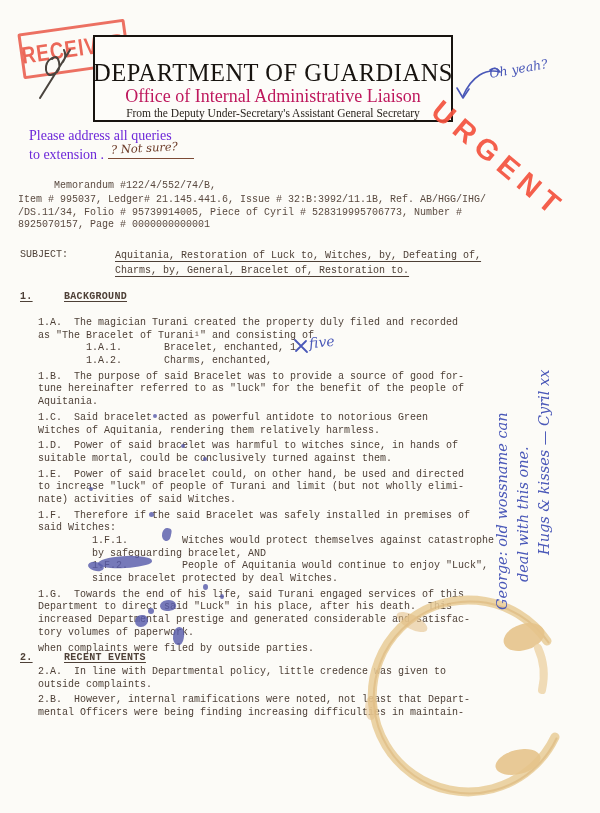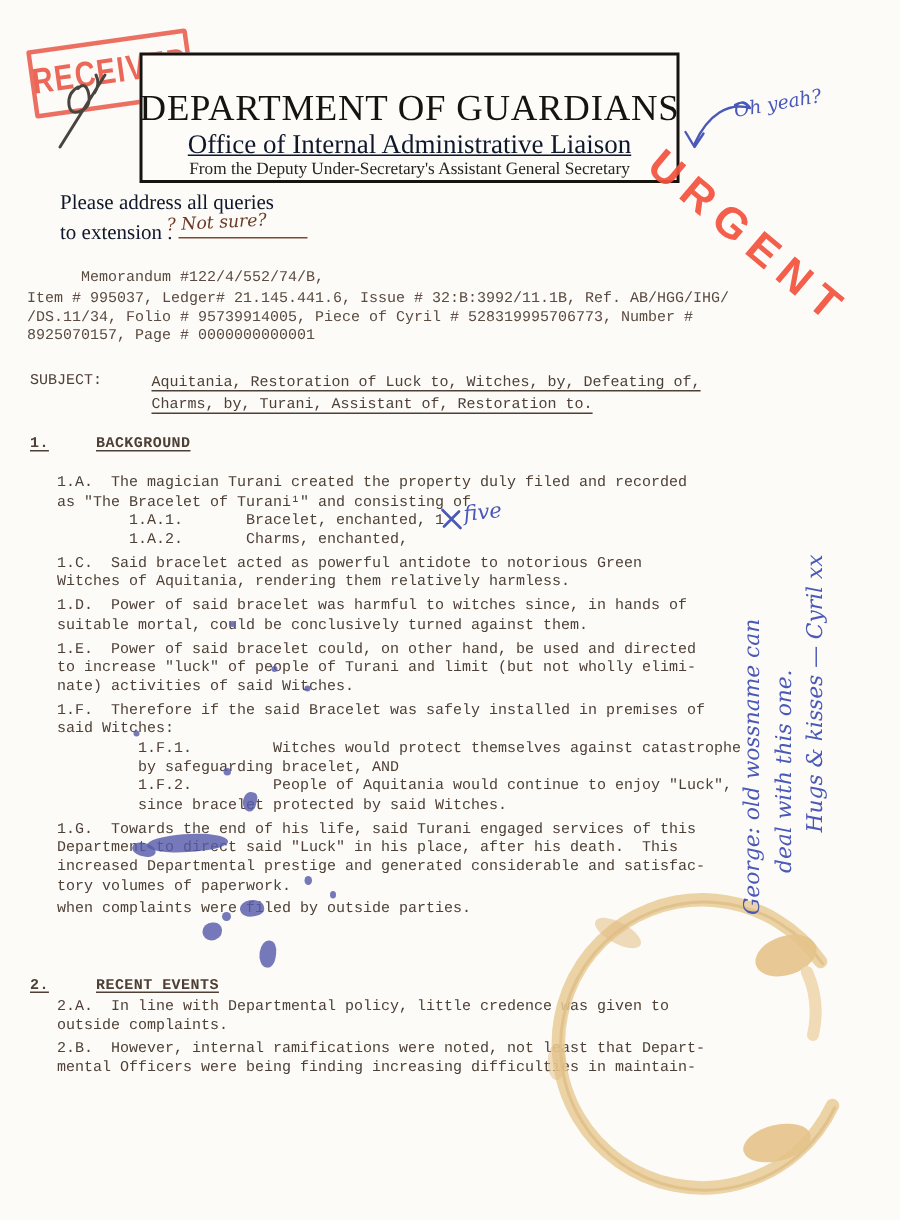--- a/index.html
+++ b/index.html
@@ -17,21 +17,21 @@
   .t-para{margin-bottom:3px;}
   .typed-underline{text-decoration:underline;text-underline-offset:2px;}
   
   .hdr-box{
     position:absolute;left:93px;top:35px;width:356px;height:83px;
     border:2.5px solid #17130f;background:#fdfcf9;
     display:flex;flex-direction:column;align-items:center;justify-content:flex-end;
     text-align:center;z-index:3;
   }
   .hdr-title{font-size:24.5px;color:#17130f;line-height:26px;letter-spacing:.5px;white-space:nowrap;}
-  .hdr-sub{font-size:18px;color:#0f172a;line-height:20px;white-space:nowrap;text-decoration:underline;}
+  .hdr-sub{font-size:18px;color:#be185d;line-height:20px;white-space:nowrap;}
   .hdr-from{font-size:11.5px;color:#2a241e;line-height:14px;white-space:nowrap;}
   
   .stamp-received{
     position:absolute;left:20px;top:26px;width:102px;height:40px;z-index:2;
     border:3px solid rgba(232,74,56,.85);border-radius:2px;
     display:flex;align-items:center;justify-content:center;
     transform:rotate(-8deg);opacity:.92;
   }
   .stamp-received span{
     font-family:"Liberation Sans",sans-serif;font-weight:bold;
@@ -51,30 +51,30 @@
   .not-sure{position:absolute;left:111px;top:141px;font-size:11.5px;transform:rotate(-3deg);white-space:nowrap;z-index:5;}
   .charms-fix{position:absolute;left:309px;top:334px;font-size:14px;transform:rotate(-6deg);white-space:nowrap;z-index:5;}
   .margin-note{
     position:absolute;left:395px;top:447px;width:260px;height:66px;
     transform:rotate(-90deg);z-index:5;
     font-size:14.5px;line-height:21px;
   }
   .margin-note .mn2{margin-left:28px;}
   .margin-note .mn3{margin-left:55px;}
   
-  .address{position:absolute;left:40px;top:128px;font-size:14px;line-height:16.5px;color:#0f172a;}
+  .address{position:absolute;left:29px;top:128px;font-size:14px;line-height:16.5px;color:#6d28d9;}
   .ext-underline{
     display:inline-block;width:86px;height:13px;
     border-bottom:1.5px solid #7c4a35;vertical-align:baseline;
   }
   
   .memo-line{position:absolute;left:18px;top:180px;color:#5a4a40;margin-left:36px;}
   .item-block{position:absolute;left:18px;top:194px;color:#5a4a40;}
   .subject-label{position:absolute;left:20px;top:249px;}
-  .subject-lines{position:absolute;left:101px;top:249px;}
+  .subject-lines{position:absolute;left:115px;top:249px;}
   .subject-lines .t-line{text-decoration:underline;text-underline-offset:2.5px;line-height:14.5px;height:14.5px;}
   
   .sec-head{position:absolute;font-weight:bold;letter-spacing:.3px;}
   .sec-head .num{position:absolute;left:20px;}
   .sec-head .ttl{position:absolute;left:64px;white-space:nowrap;}
   .sec1-head{top:291px;left:0;width:600px;}
   .sec1-body{position:absolute;left:38px;top:305px;width:540px;margin-top:12px;}
   .sec2-head{top:652px;left:0;width:600px;}
   .sec2-body{position:absolute;left:38px;top:666px;width:540px;}
   
@@ -119,54 +119,59 @@
 <div class="mono memo-line t-line">Memorandum #122/4/552/74/B,</div>
 <div class="mono item-block">
     <div class="t-line">Item # 995037, Ledger# 21.145.441.6, Issue # 32:B:3992/11.1B, Ref. AB/HGG/IHG/</div>
     <div class="t-line">/DS.11/34, Folio # 95739914005, Piece of Cyril # 528319995706773, Number #</div>
     <div class="t-line">8925070157, Page # 0000000000001</div>
   </div>
 
 <div class="mono subject-label t-line">SUBJECT:</div>
 <div class="mono subject-lines">
     <div class="t-line">Aquitania, Restoration of Luck to, Witches, by, Defeating of,</div>
-    <div class="t-line">Charms, by, Turani, Assistant of, Restoration to.</div>
+    <div class="t-line">Charms, by, General, Bracelet of, Restoration to.</div>
   </div>
 
 <div class="mono sec-head sec1-head">
   <span class="num typed-underline">1.</span>
   <span class="ttl typed-underline">BACKGROUND</span>
 </div>
 <div class="mono sec1-body">
     <div class="t-para">
       <div class="t-line">1.A.  The magician Turani created the property duly filed and recorded</div>
       <div class="t-line">as "The Bracelet of Turani¹" and consisting of</div>
       <div class="t-line">        1.A.1.       Bracelet, enchanted, 1</div>
       <div class="t-line">        1.A.2.       Charms, enchanted,</div>
+    </div>
+    <div class="t-para">
+      <div class="t-line">1.B.  The purpose of said Bracelet was to provide a source of good for-</div>
+      <div class="t-line">tune hereinafter referred to as "luck" for the benefit of the people of</div>
+      <div class="t-line">Aquitania.</div>
     </div>
     <div class="t-para">
       <div class="t-line">1.C.  Said bracelet acted as powerful antidote to notorious Green</div>
       <div class="t-line">Witches of Aquitania, rendering them relatively harmless.</div>
     </div>
     <div class="t-para">
       <div class="t-line">1.D.  Power of said bracelet was harmful to witches since, in hands of</div>
       <div class="t-line">suitable mortal, could be conclusively turned against them.</div>
     </div>
     <div class="t-para">
       <div class="t-line">1.E.  Power of said bracelet could, on other hand, be used and directed</div>
       <div class="t-line">to increase "luck" of people of Turani and limit (but not wholly elimi-</div>
       <div class="t-line">nate) activities of said Witches.</div>
     </div>
     <div class="t-para">
       <div class="t-line">1.F.  Therefore if the said Bracelet was safely installed in premises of</div>
       <div class="t-line">said Witches:</div>
       <div class="t-line">         1.F.1.         Witches would protect themselves against catastrophe</div>
       <div class="t-line">         by safeguarding bracelet, AND</div>
       <div class="t-line">         1.F.2.         People of Aquitania would continue to enjoy "Luck",</div>
-      <div class="t-line">         since bracelet protected by said Witches.</div>
+      <div class="t-line">         since bracelet protected by deal Witches.</div>
     </div>
     <div class="t-para">
       <div class="t-line">1.G.  Towards the end of his life, said Turani engaged services of this</div>
       <div class="t-line">Department to direct said "Luck" in his place, after his death.  This</div>
       <div class="t-line">increased Departmental prestige and generated considerable and satisfac-</div>
       <div class="t-line">tory volumes of paperwork.</div>
     </div>
     <div class="t-para">
       <div class="t-line">when complaints were filed by outside parties.</div>
     </div>

